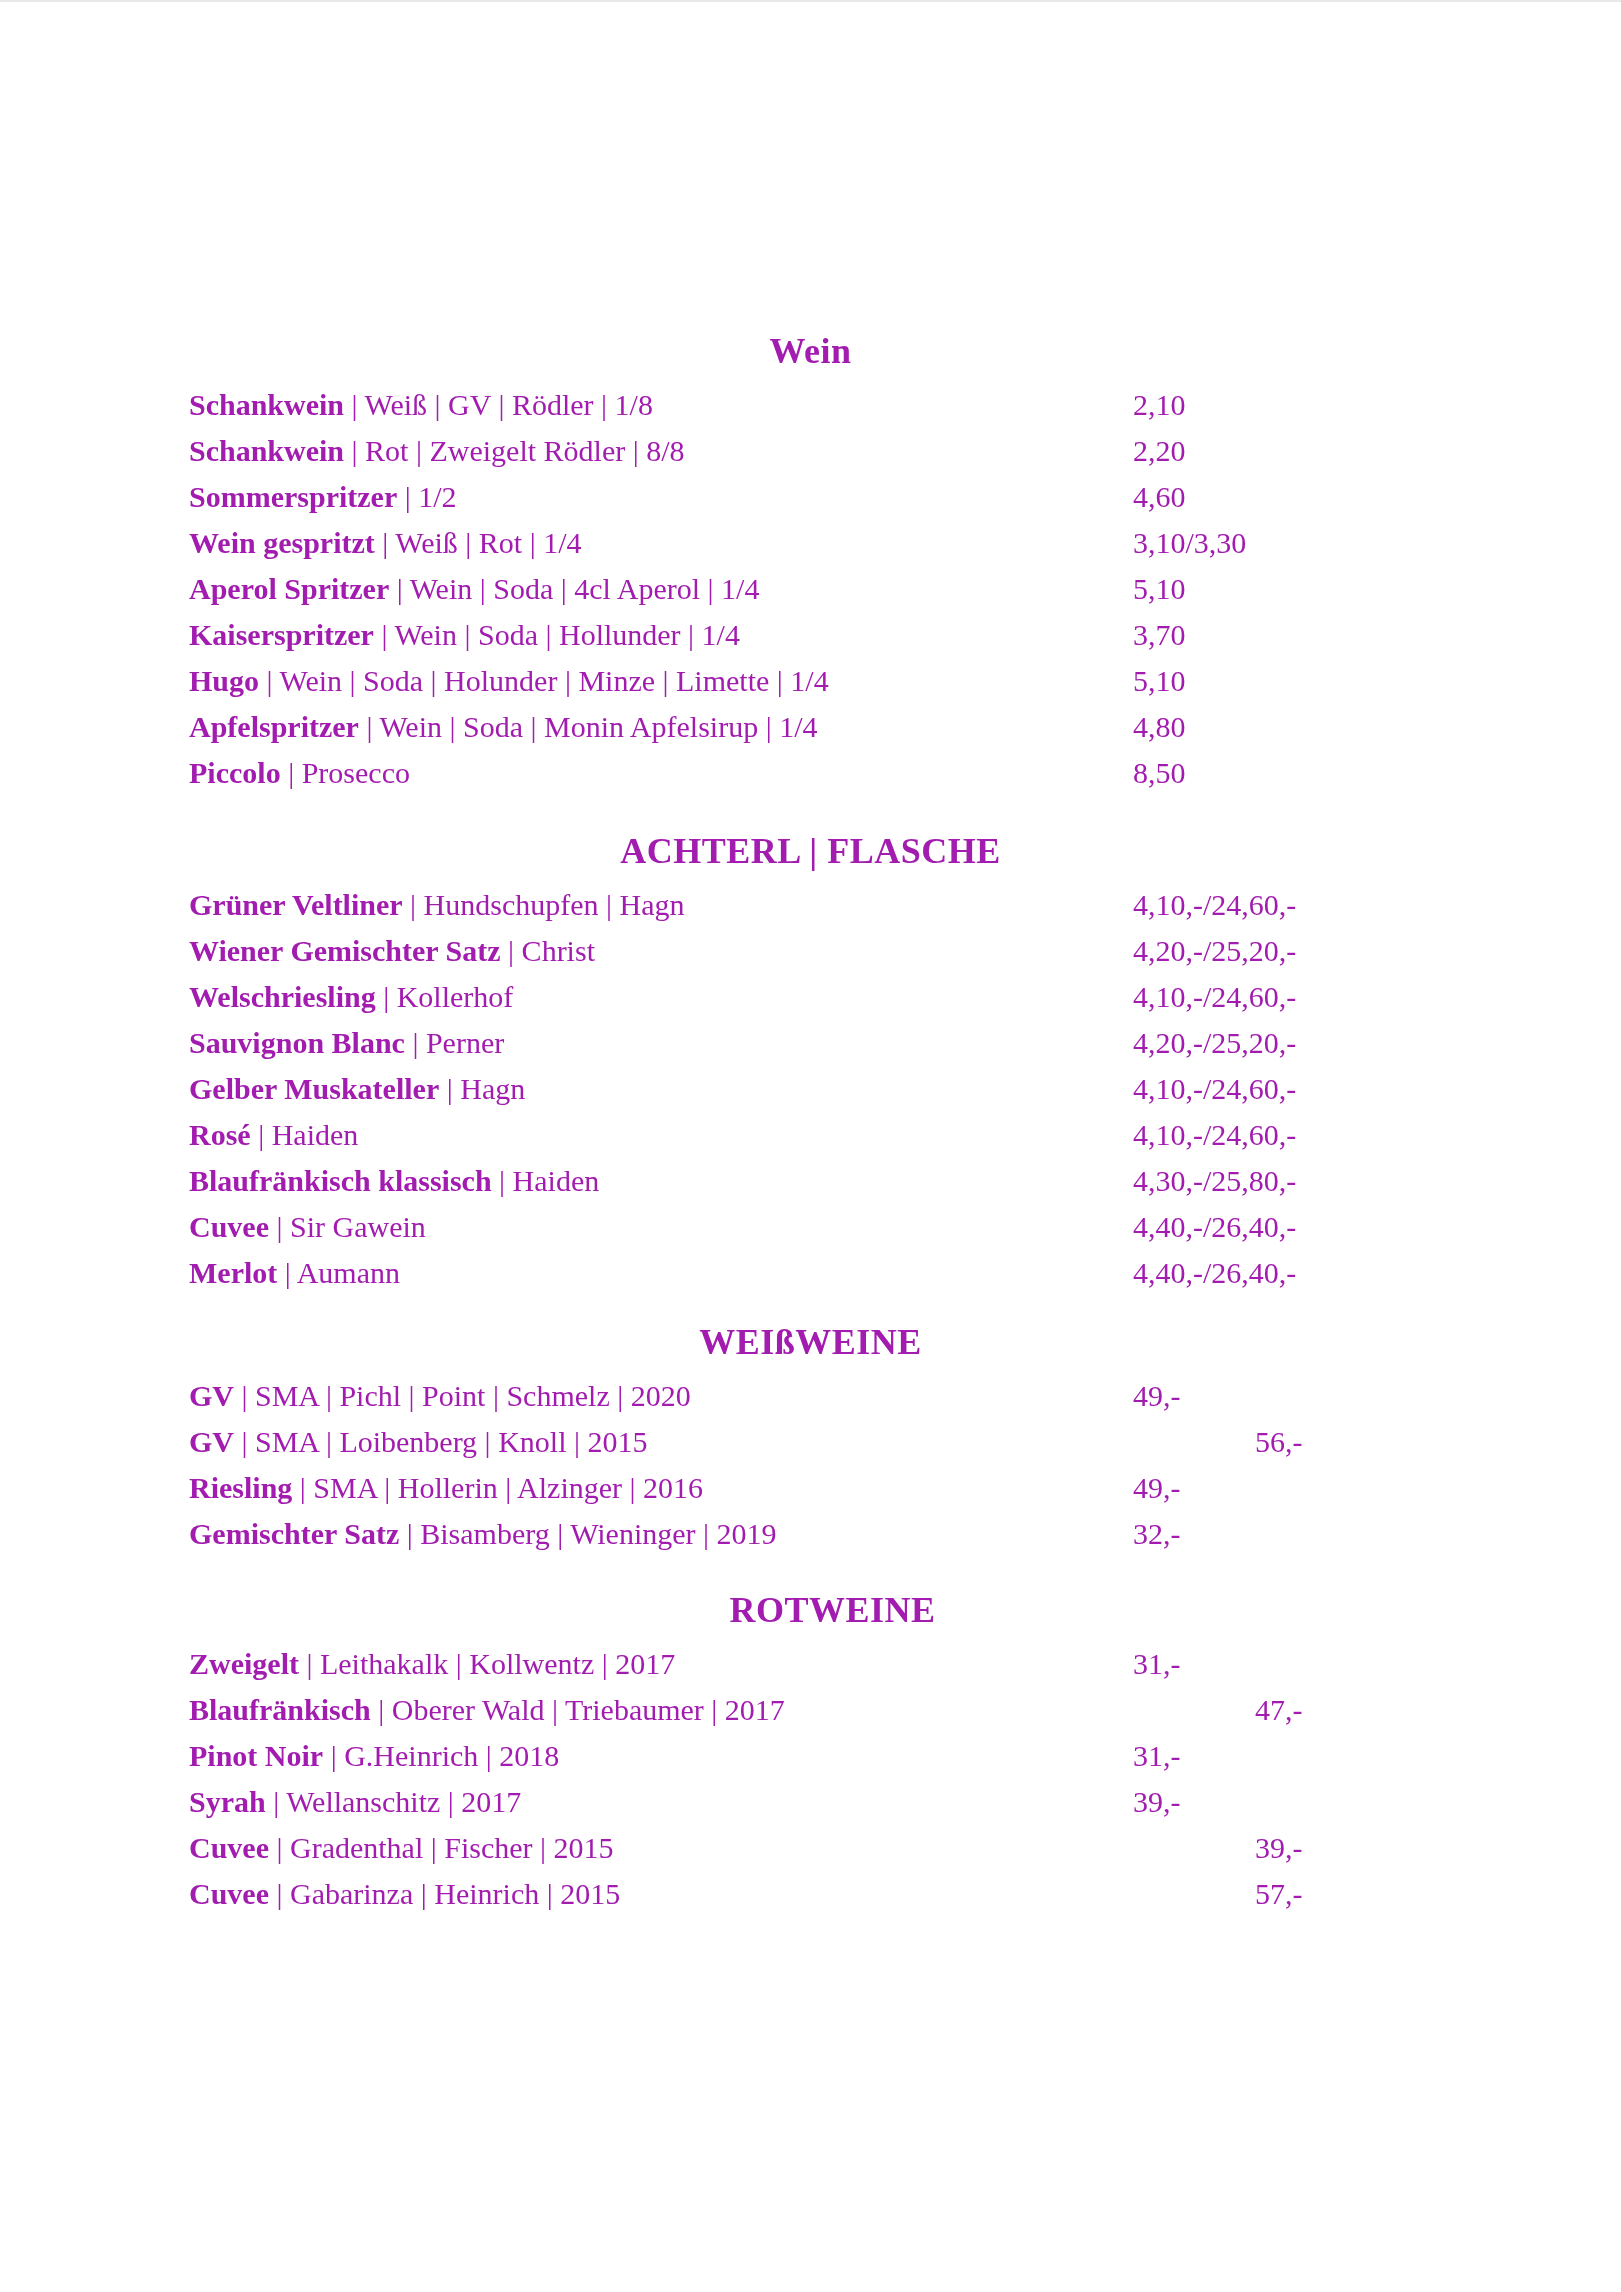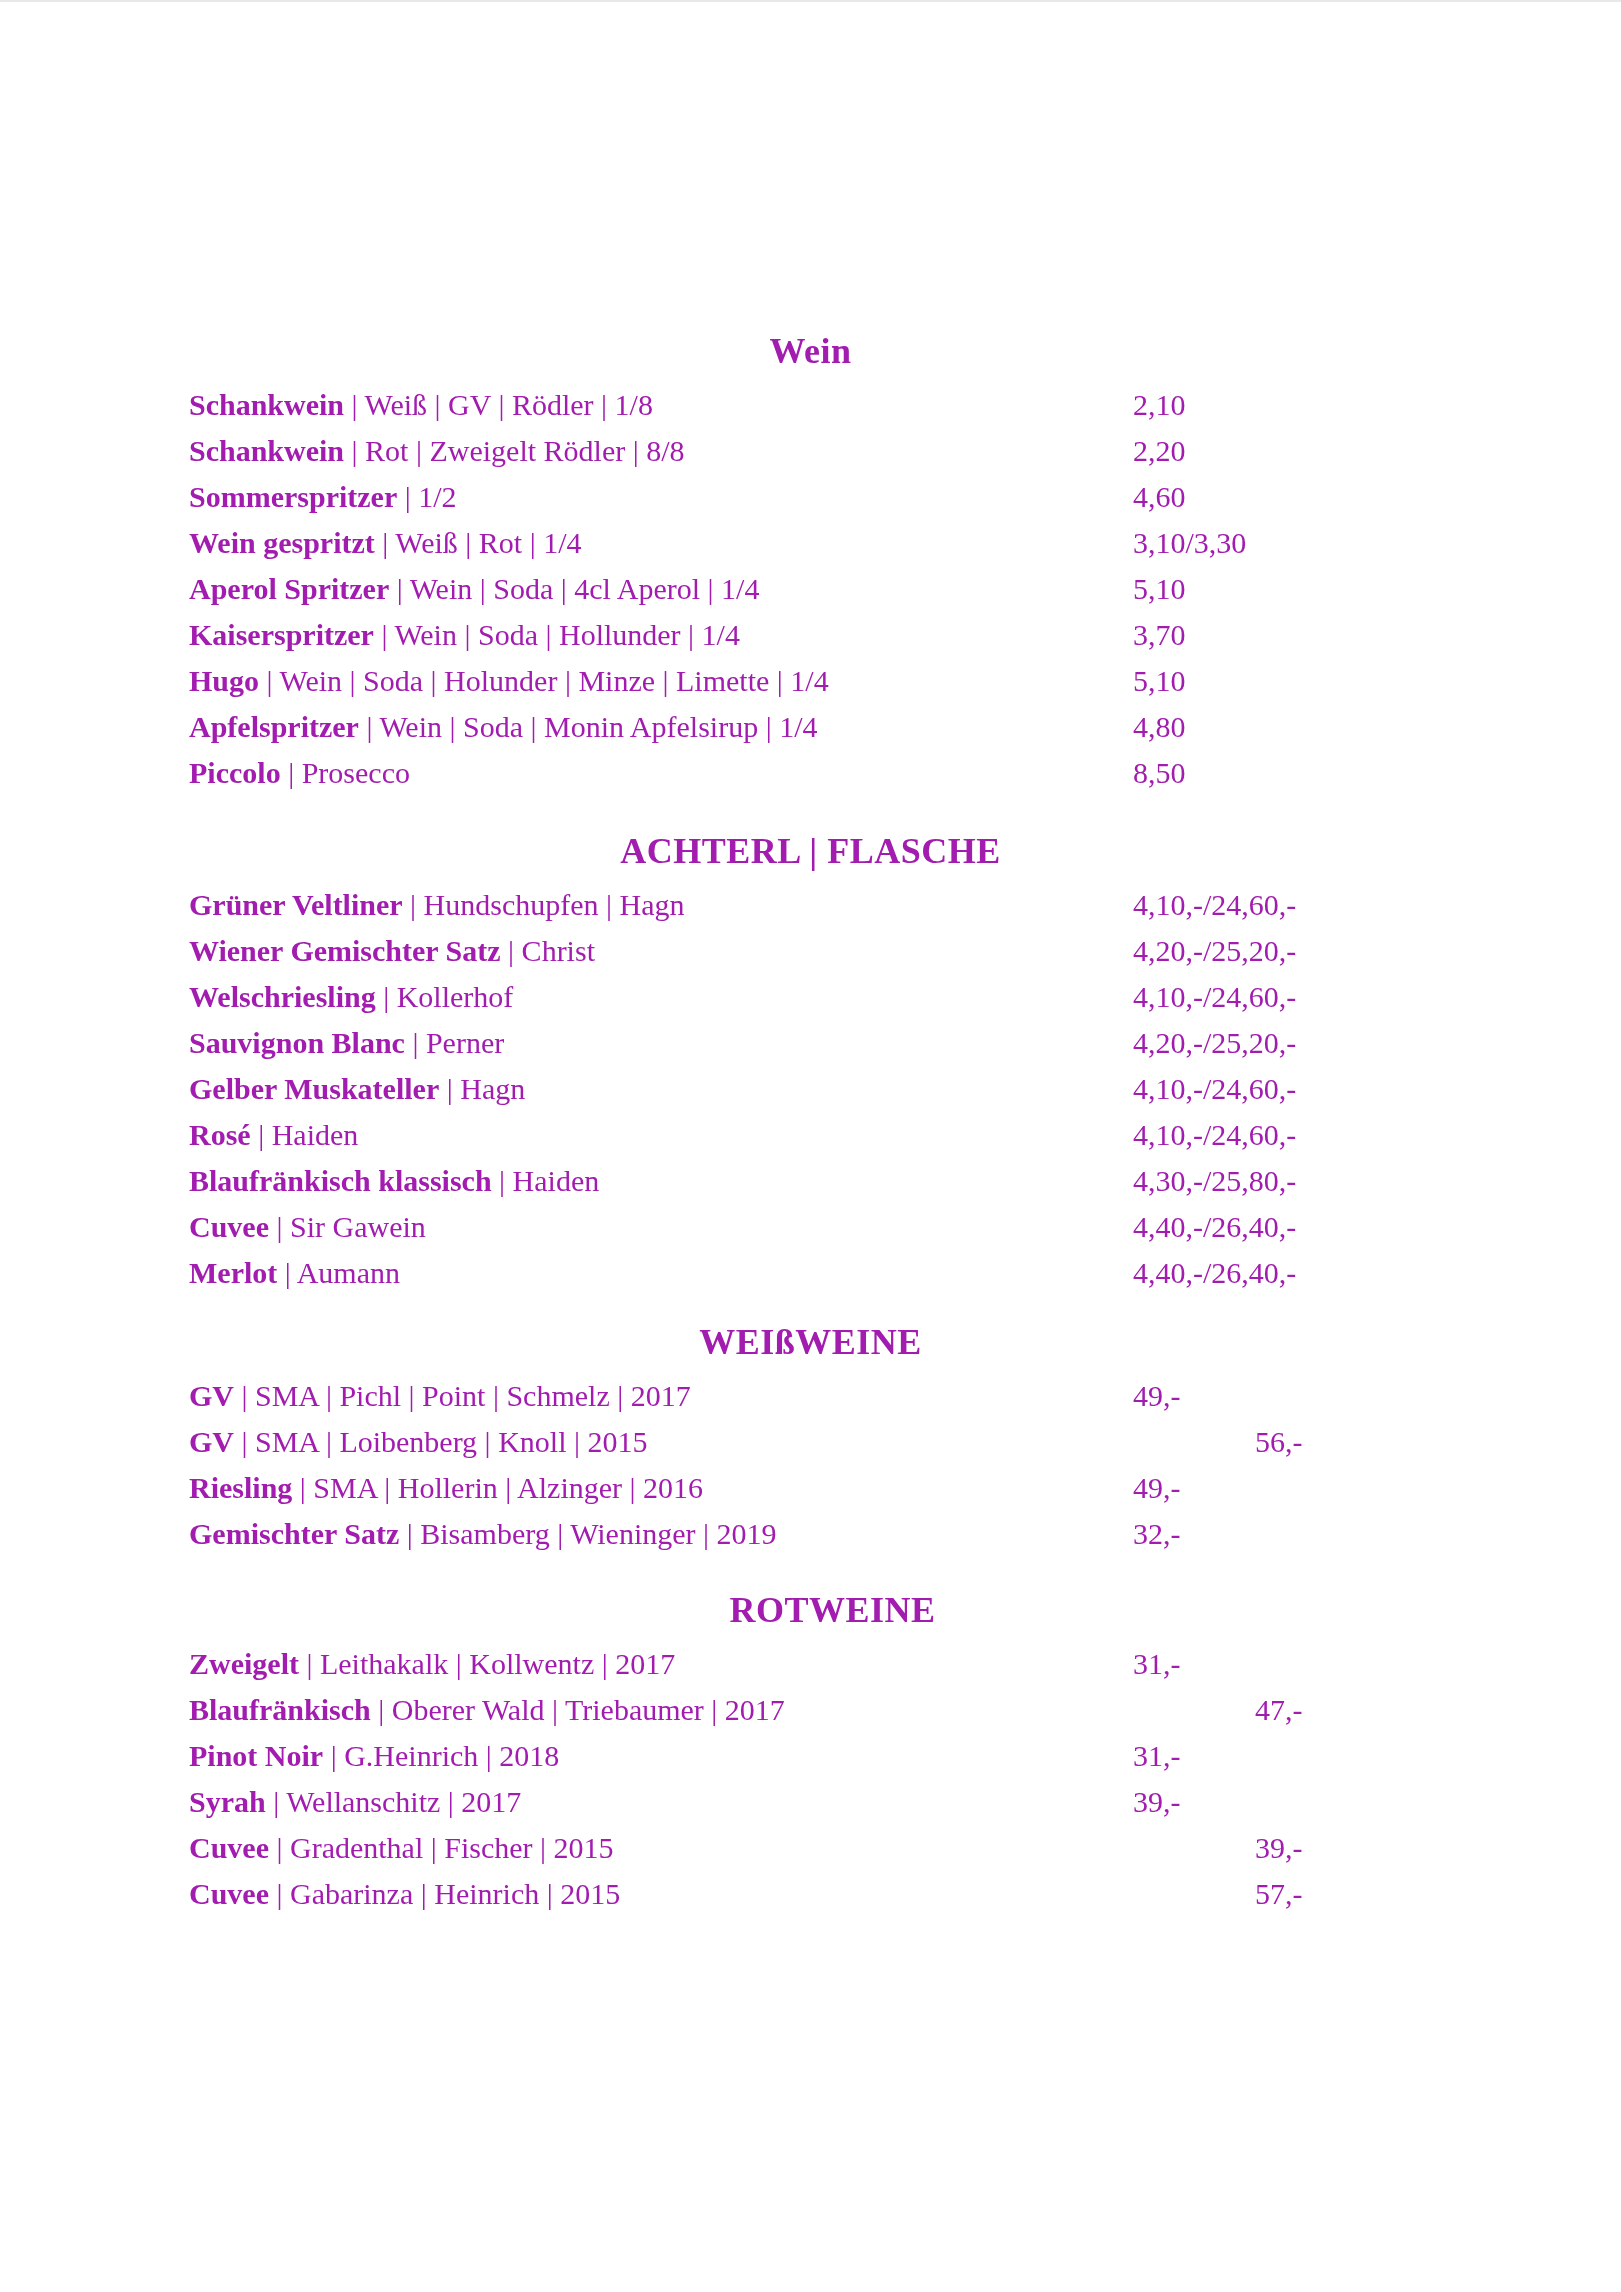--- a/index.html
+++ b/index.html
@@ -83,21 +83,21 @@
           <div class="row"><span class="item-text"><b class="item-name">Gelber Muskateller</b><span class="item-details"> | Hagn</span></span><span class="price">4,10,-/24,60,-</span></div>
           <div class="row"><span class="item-text"><b class="item-name">Rosé</b><span class="item-details"> | Haiden</span></span><span class="price">4,10,-/24,60,-</span></div>
           <div class="row"><span class="item-text"><b class="item-name">Blaufränkisch klassisch</b><span class="item-details"> | Haiden</span></span><span class="price">4,30,-/25,80,-</span></div>
           <div class="row"><span class="item-text"><b class="item-name">Cuvee</b><span class="item-details"> | Sir Gawein</span></span><span class="price">4,40,-/26,40,-</span></div>
           <div class="row"><span class="item-text"><b class="item-name">Merlot</b><span class="item-details"> | Aumann</span></span><span class="price">4,40,-/26,40,-</span></div>
         </div>
       </section>
       <section class="section s3">
         <h2 class="section-title mt-s3">WEIßWEINE</h2>
         <div class="rows">
-          <div class="row"><span class="item-text"><b class="item-name">GV</b><span class="item-details"> | SMA | Pichl | Point | Schmelz | 2017</span></span><span class="price">49,-</span></div>
+          <div class="row"><span class="item-text"><b class="item-name">GV</b><span class="item-details"> | SMA | Pichl | Point | Schmelz | 2020</span></span><span class="price">49,-</span></div>
           <div class="row"><span class="item-text"><b class="item-name">GV</b><span class="item-details"> | SMA | Loibenberg | Knoll | 2015</span></span><span class="price col2">56,-</span></div>
           <div class="row"><span class="item-text"><b class="item-name">Riesling</b><span class="item-details"> | SMA | Hollerin | Alzinger | 2016</span></span><span class="price">49,-</span></div>
           <div class="row"><span class="item-text"><b class="item-name">Gemischter Satz</b><span class="item-details"> | Bisamberg | Wieninger | 2019</span></span><span class="price">32,-</span></div>
         </div>
       </section>
       <section class="section s4">
         <h2 class="section-title mt-s4">ROTWEINE</h2>
         <div class="rows">
           <div class="row"><span class="item-text"><b class="item-name">Zweigelt</b><span class="item-details"> | Leithakalk | Kollwentz | 2017</span></span><span class="price">31,-</span></div>
           <div class="row"><span class="item-text"><b class="item-name">Blaufränkisch</b><span class="item-details"> | Oberer Wald | Triebaumer | 2017</span></span><span class="price col2">47,-</span></div>

